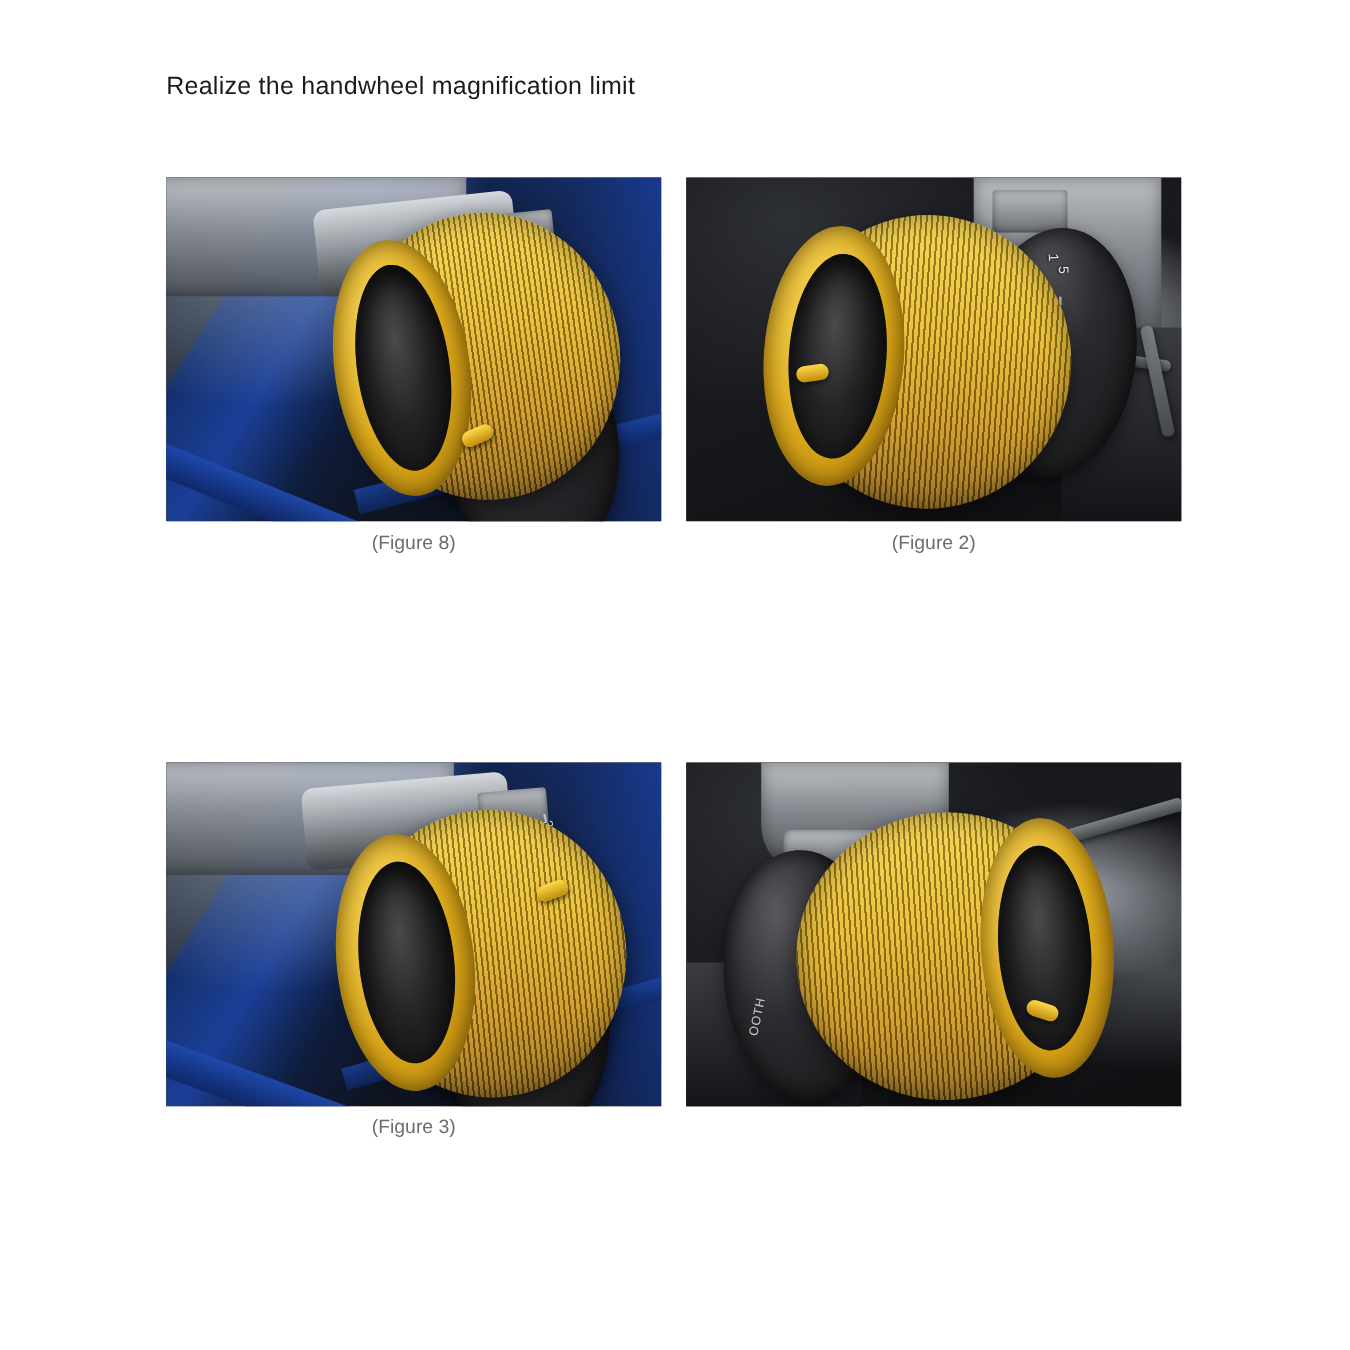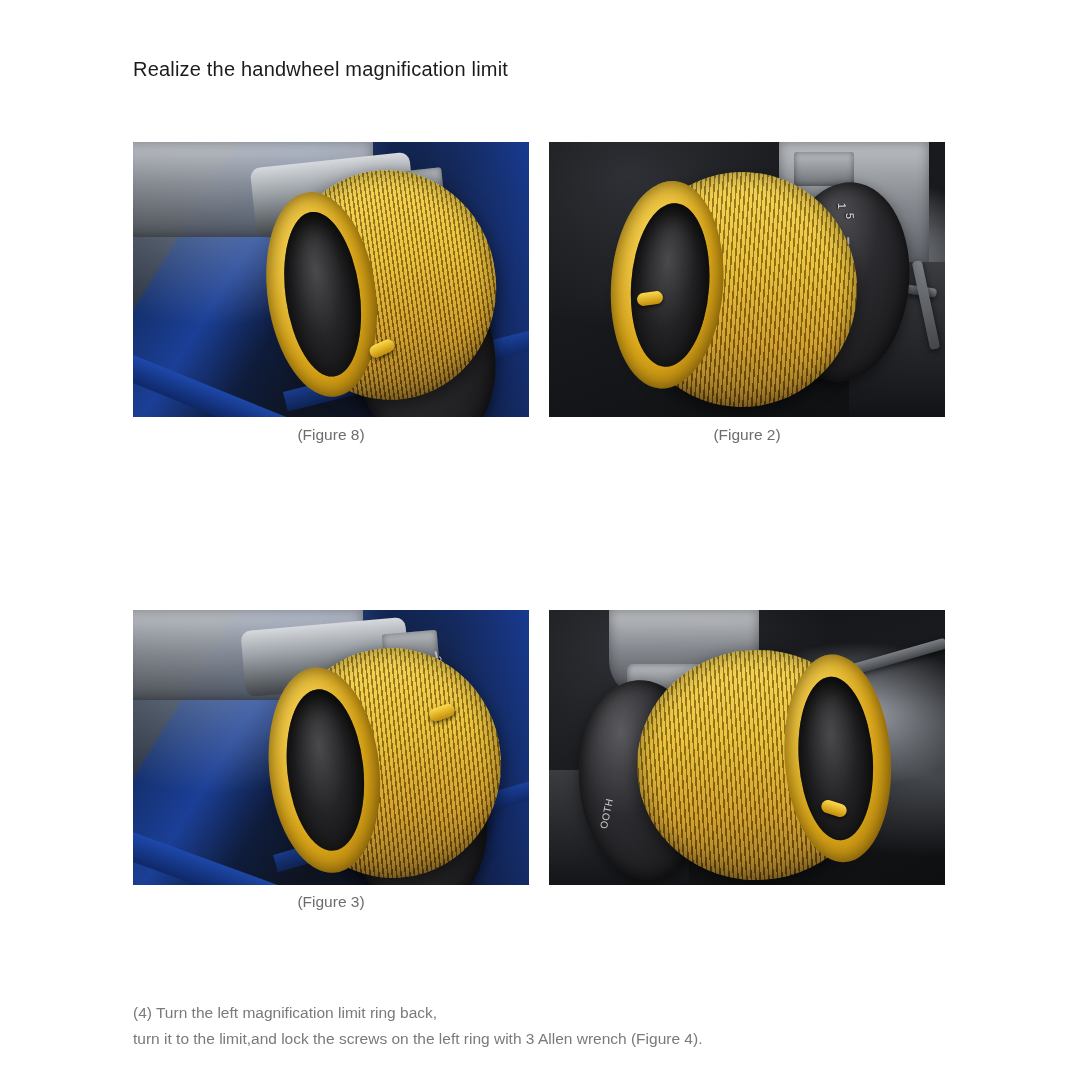--- a/index.html
+++ b/index.html
@@ -304,16 +304,14 @@
       <div class="wordmark" style="left:42px; top:198px; transform:rotate(-78deg);">OOTH</div>
 
       <div class="knob" style="left:88px; top:40px; width:240px; height:230px; transform:rotate(-4deg);">
         <div class="rim" style="left:148px; top:10px; width:106px; height:208px;"></div>
         <div class="bore" style="left:162px; top:32px; width:74px; height:164px;"></div>
       </div>
       <div class="pin" style="left:272px; top:192px; transform:rotate(18deg);"></div>
     </div>
   </div>
 
-  <div class="para p4">(4) Turn the left magnification limit ring back,
-turn it to the limit,and lock the screws on the left ring with 3 Allen wrench (Figure 4).</div>
 
 </div>
 
 </body></html>

